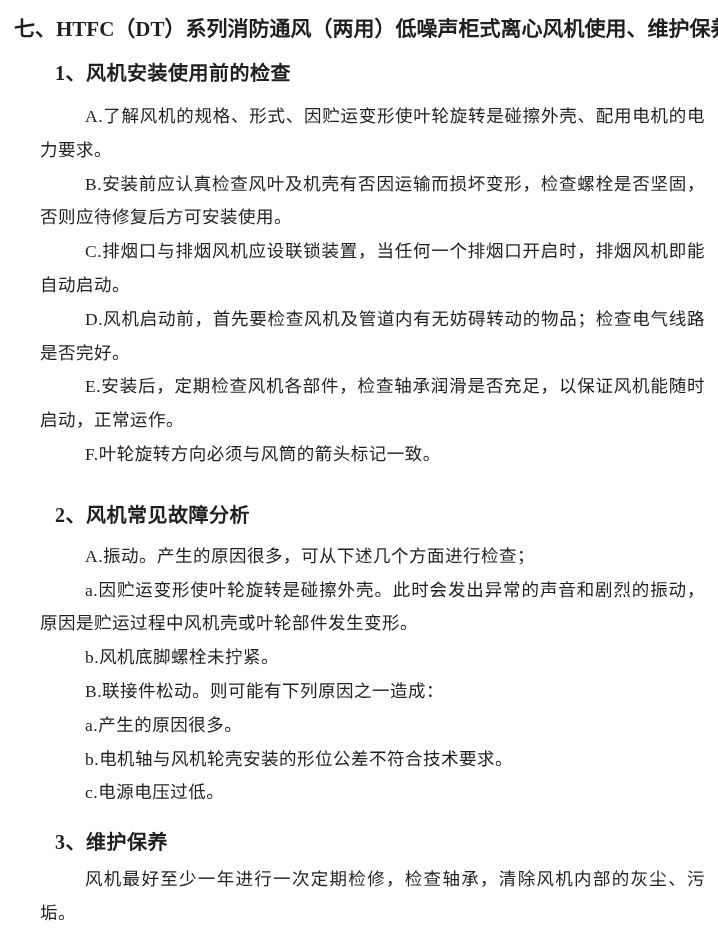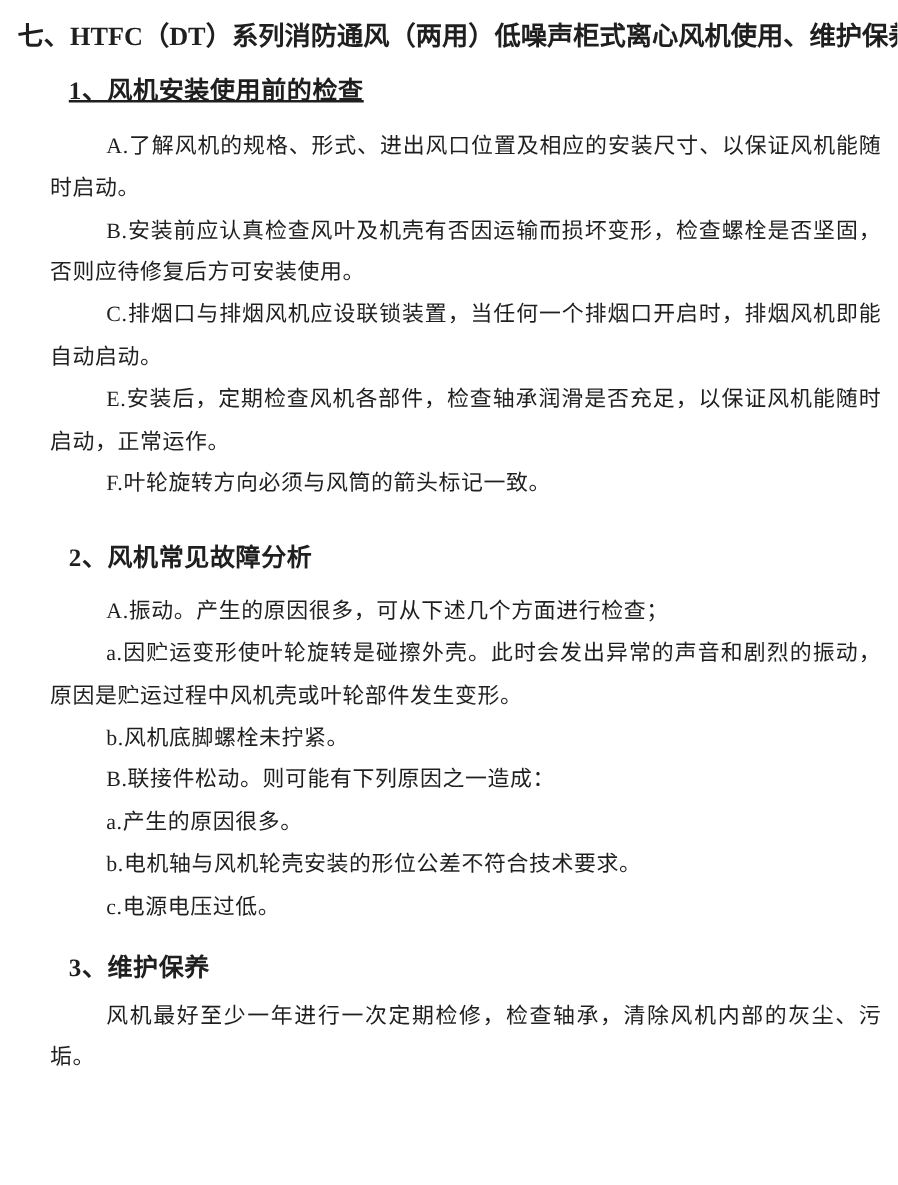--- a/index.html
+++ b/index.html
@@ -26,21 +26,21 @@
     white-space: nowrap;
     letter-spacing: 0px;
   }
   .section-heading {
     margin: 0 16px 0 55px;
     font-size: 20px;
     font-weight: bold;
     line-height: 30px;
     letter-spacing: 0.5px;
   }
-  .section-1 .section-heading { margin-top: 14px; text-decoration: underline; }
+  .section-1 .section-heading { margin-top: 14px; }
   .section-2 .section-heading { margin-top: 28px; }
   .section-3 .section-heading { margin-top: 17px; }
   .paragraphs { margin-top: 12px; }
   .section-2 .paragraphs { margin-top: 10px; }
   .section-3 .paragraphs { margin-top: 6px; }
   .para {
     margin: 0 13px 0 40px;
     font-size: 17.5px;
     line-height: 33.8px;
     letter-spacing: 0.5px;
@@ -52,23 +52,24 @@
 </head>
 <body>
 
 <div class="page">
 
   <h1 class="doc-title">七、HTFC（DT）系列消防通风（两用）低噪声柜式离心风机使用、维护保养</h1>
 
   <div class="section section-1">
     <h2 class="section-heading">1、风机安装使用前的检查</h2>
     <div class="paragraphs">
-      <p class="para">A.了解风机的规格、形式、进出风口位置及相应的安装尺寸、以保证风机能随时启动。</p>
+      <p class="para">A.了解风机的规格、形式、因贮运变形使叶轮旋转是碰擦外壳、配用电机的电力要求。</p>
       <p class="para">B.安装前应认真检查风叶及机壳有否因运输而损坏变形，检查螺栓是否坚固，否则应待修复后方可安装使用。</p>
       <p class="para">C.排烟口与排烟风机应设联锁装置，当任何一个排烟口开启时，排烟风机即能自动启动。</p>
+      <p class="para">D.风机启动前，首先要检查风机及管道内有无妨碍转动的物品；检查电气线路是否完好。</p>
       <p class="para">E.安装后，定期检查风机各部件，检查轴承润滑是否充足，以保证风机能随时启动，正常运作。</p>
       <p class="para">F.叶轮旋转方向必须与风筒的箭头标记一致。</p>
     </div>
   </div>
 
   <div class="section section-2">
     <h2 class="section-heading">2、风机常见故障分析</h2>
     <div class="paragraphs">
       <p class="para">A.振动。产生的原因很多，可从下述几个方面进行检查；</p>
       <p class="para">a.因贮运变形使叶轮旋转是碰擦外壳。此时会发出异常的声音和剧烈的振动，原因是贮运过程中风机壳或叶轮部件发生变形。</p>

